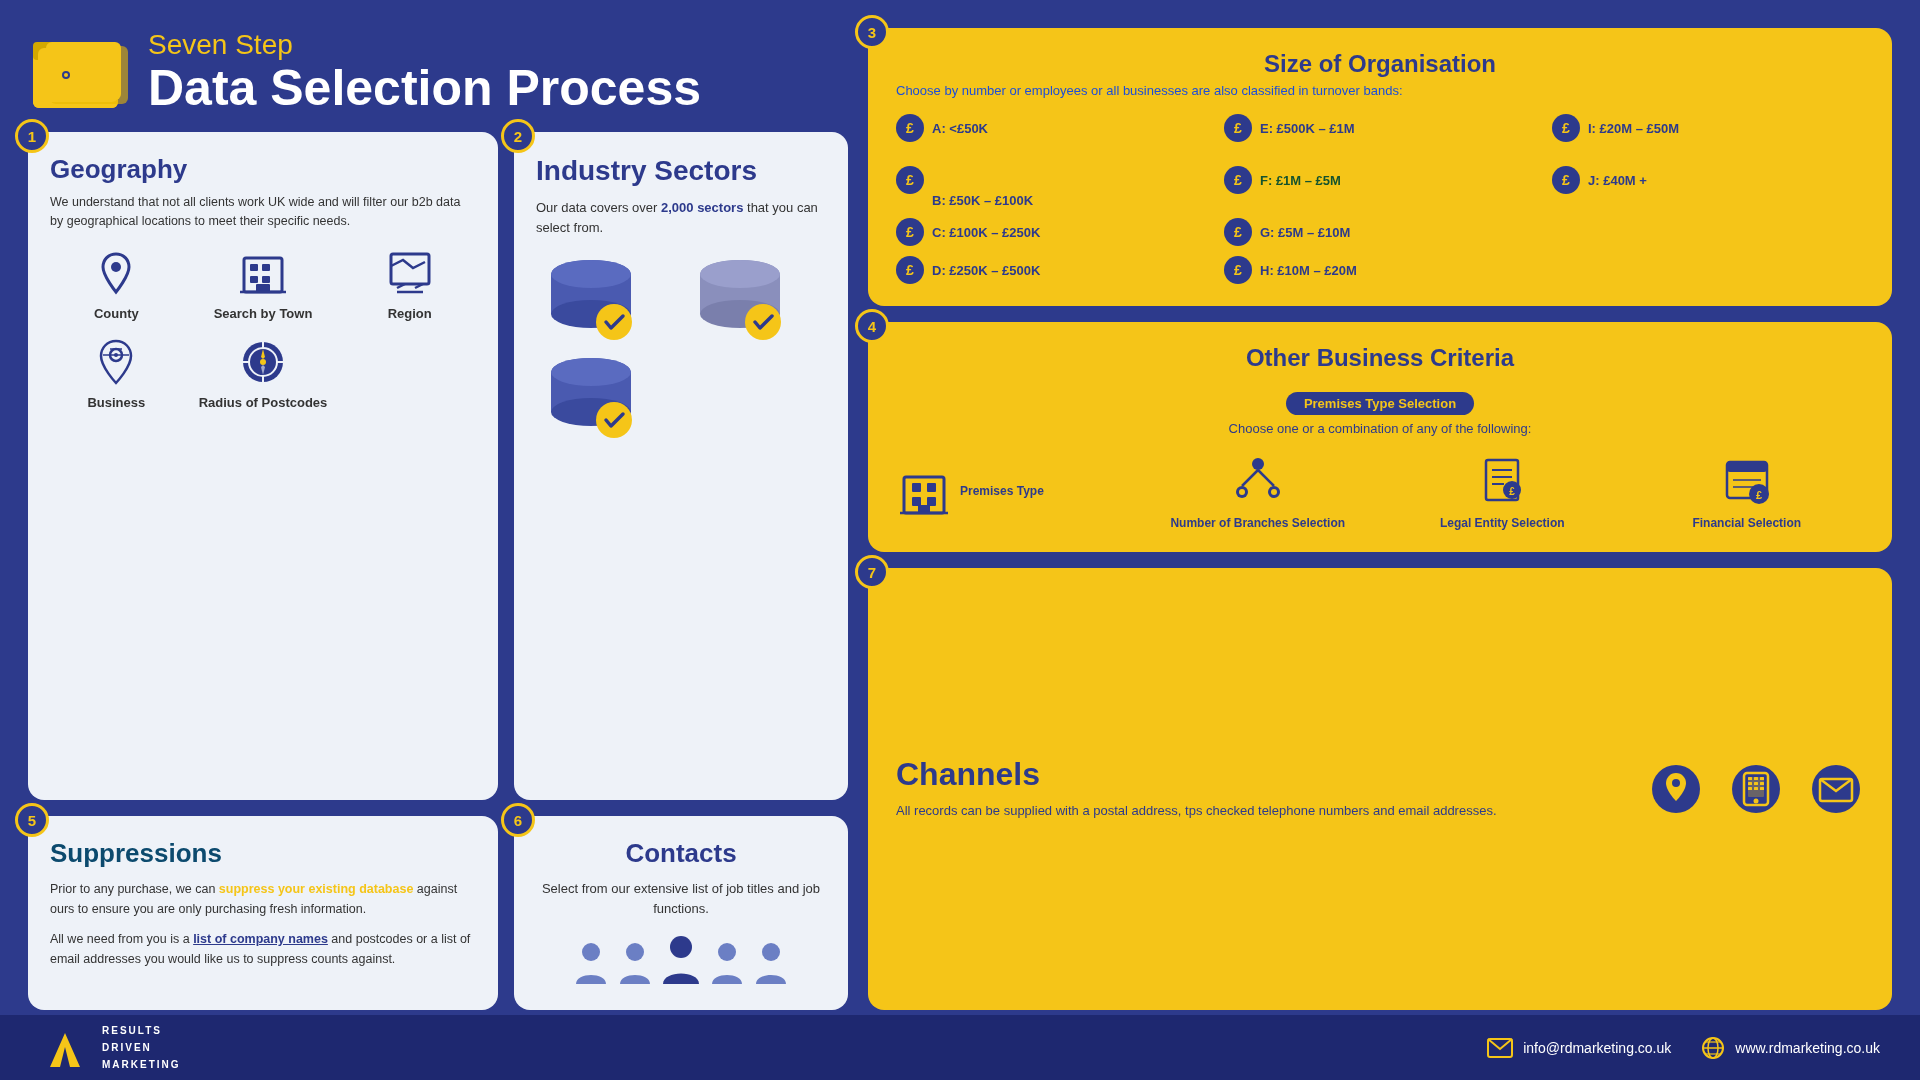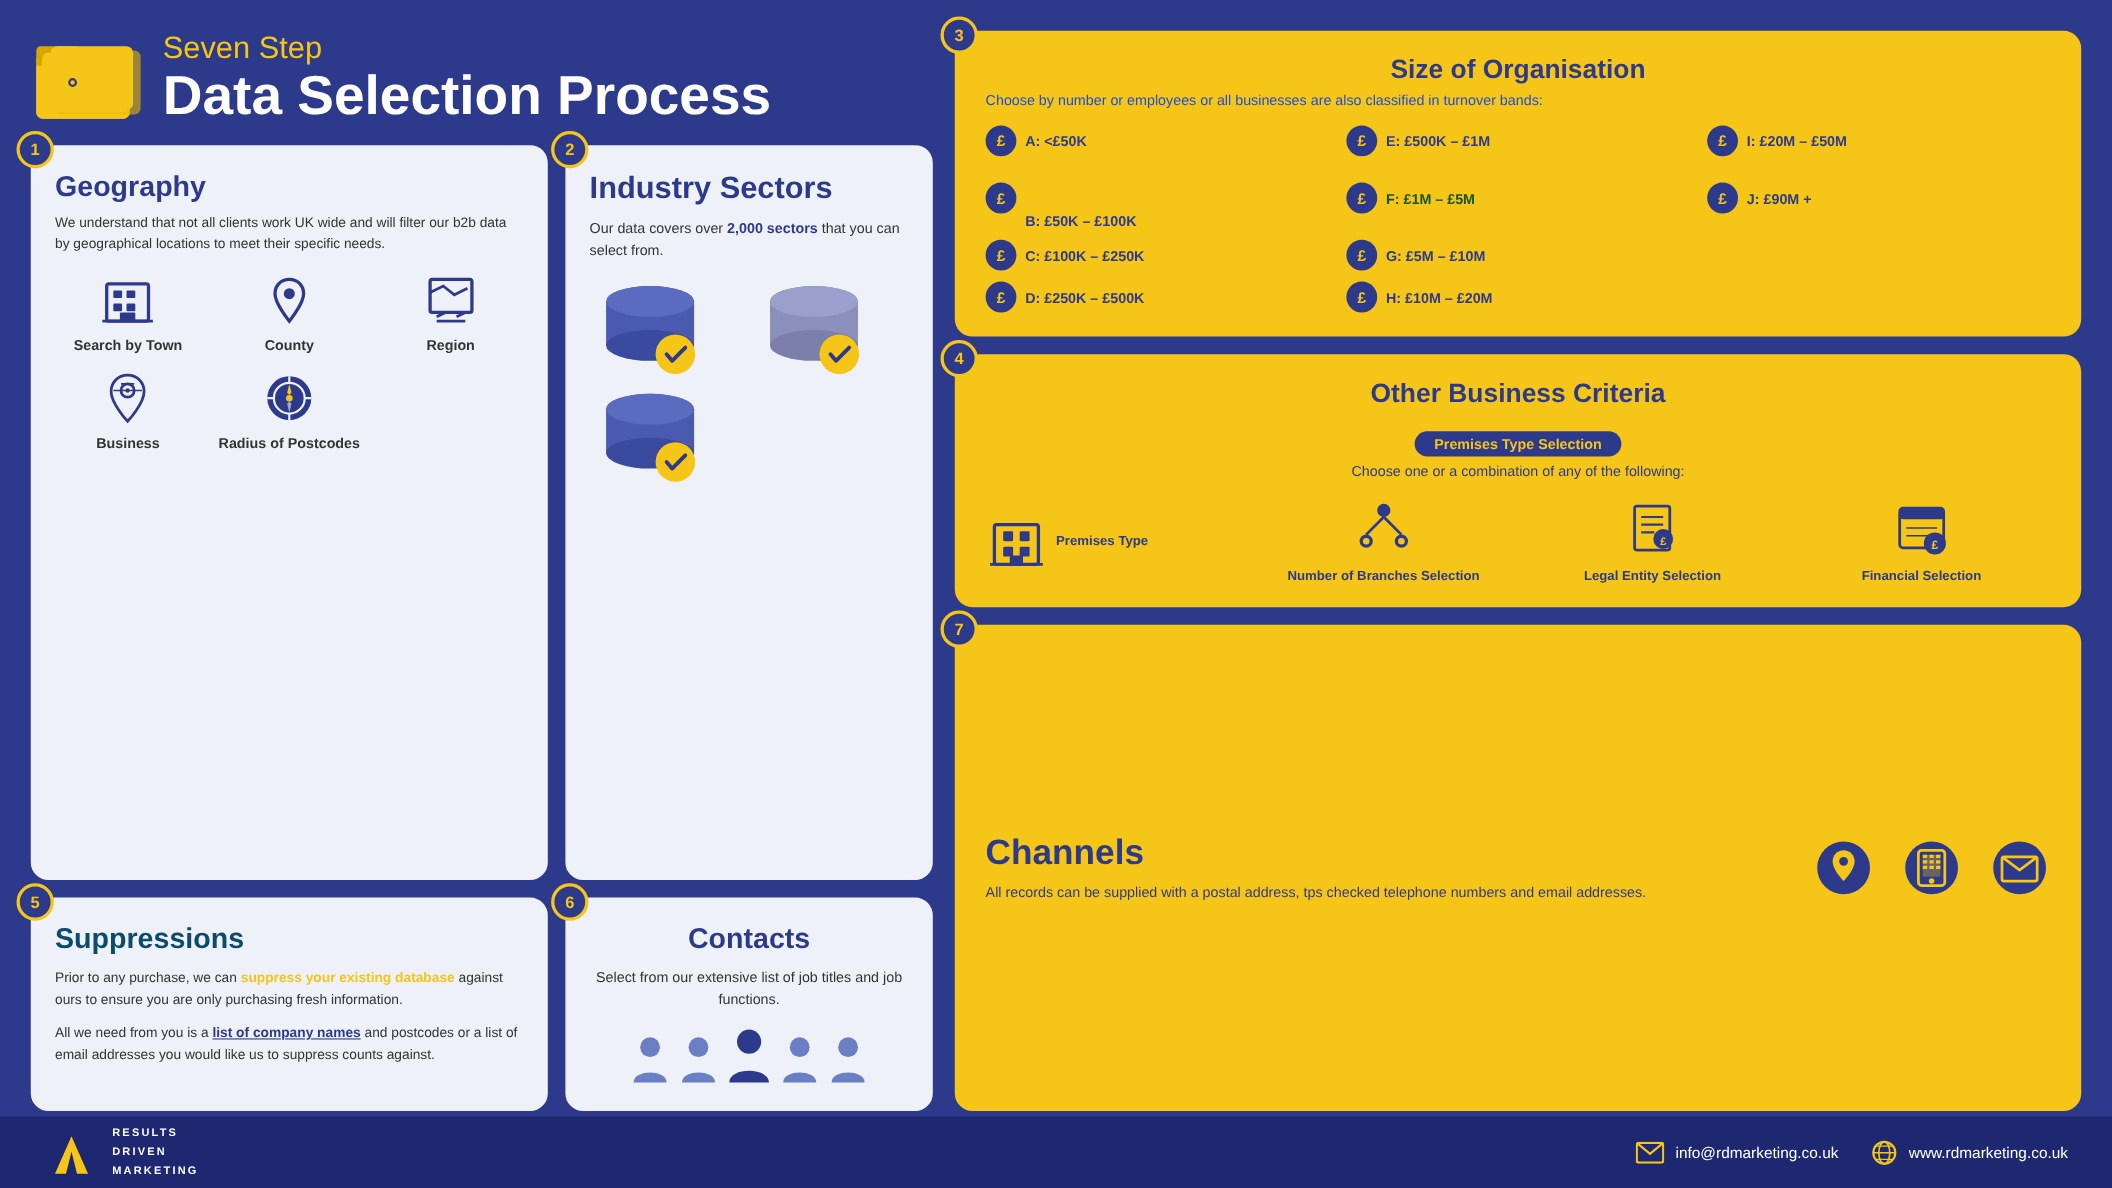--- a/index.html
+++ b/index.html
@@ -16,21 +16,21 @@
       font-family: Arial, sans-serif;
     }
   </style>
 </head>
 <body>
 
 <div style="width:1920px;height:1080px;background:#2d3a8c;padding:28px 28px 70px 28px;display:grid;grid-template-columns:820px 1fr;gap:20px;position:relative;">
 
   <div style="display:flex;flex-direction:column;gap:16px;">
 
-    <div style="display:flex;align-items:flex-start;gap:20px;">
+    <div style="display:flex;align-items:center;gap:20px;">
 
       <svg width="100" height="88" viewBox="0 0 100 88">
         <rect x="5" y="20" width="85" height="60" rx="6" fill="#f5c518"></rect>
         <rect x="5" y="28" width="85" height="52" rx="6" fill="#f5c518"></rect>
         <rect x="5" y="14" width="40" height="18" rx="4" fill="#d4a800"></rect>
         <rect x="16" y="34" width="6" height="8" rx="1" fill="#2d3a8c"></rect>
         <rect x="26" y="34" width="6" height="8" rx="1" fill="#2d3a8c"></rect>
         <rect x="16" y="46" width="3" height="18" rx="1" fill="#2d3a8c"></rect>
 
         <rect x="22" y="18" width="78" height="58" rx="6" fill="#e8b800" opacity="0.6"></rect>
@@ -50,37 +50,37 @@
 
       <div style="background:#eef2f8;border-radius:16px;padding:22px 22px;position:relative;">
         <div style="position:absolute;top:-13px;left:-13px;width:34px;height:34px;background:#2d3a8c;border-radius:50%;border:3px solid #f5c518;color:#f5c518;font-size:15px;font-weight:900;display:flex;align-items:center;justify-content:center;">1</div>
         <div style="color:#2d3a8c;font-size:26px;font-weight:900;margin-bottom:8px;">Geography</div>
         <div style="color:#333;font-size:12.5px;line-height:1.55;margin-bottom:14px;">We understand that not all clients work UK wide and will filter our b2b data by geographical locations to meet their specific needs.</div>
 
         <div style="display:grid;grid-template-columns:repeat(3,1fr);gap:14px;">
 
           <div style="display:flex;flex-direction:column;align-items:center;gap:6px;">
             <svg width="54" height="54" viewBox="0 0 54 54">
+              <path d="M27 8 C19 8 14 14 14 21 C14 30 27 46 27 46 C27 46 40 30 40 21 C40 14 35 8 27 8Z" fill="none" stroke="#2d3a8c" stroke-width="3"></path>
+              <circle cx="27" cy="21" r="5" fill="#2d3a8c"></circle>
+            </svg>
+            <span style="color:#333;font-size:13px;font-weight:600;text-align:center;">County</span>
+          </div>
+
+          <div style="display:flex;flex-direction:column;align-items:center;gap:6px;">
+            <svg width="54" height="54" viewBox="0 0 54 54">
               <rect x="8" y="12" width="38" height="34" rx="2" fill="none" stroke="#2d3a8c" stroke-width="3"></rect>
               <rect x="14" y="18" width="8" height="7" rx="1" fill="#2d3a8c"></rect>
               <rect x="26" y="18" width="8" height="7" rx="1" fill="#2d3a8c"></rect>
               <rect x="14" y="30" width="8" height="7" rx="1" fill="#2d3a8c"></rect>
               <rect x="26" y="30" width="8" height="7" rx="1" fill="#2d3a8c"></rect>
               <rect x="20" y="38" width="14" height="8" rx="1" fill="#2d3a8c"></rect>
               <line x1="4" y1="46" x2="50" y2="46" stroke="#2d3a8c" stroke-width="2.5"></line>
             </svg>
             <span style="color:#333;font-size:13px;font-weight:600;text-align:center;">Search by Town</span>
-          </div>
-
-          <div style="display:flex;flex-direction:column;align-items:center;gap:6px;">
-            <svg width="54" height="54" viewBox="0 0 54 54">
-              <path d="M27 8 C19 8 14 14 14 21 C14 30 27 46 27 46 C27 46 40 30 40 21 C40 14 35 8 27 8Z" fill="none" stroke="#2d3a8c" stroke-width="3"></path>
-              <circle cx="27" cy="21" r="5" fill="#2d3a8c"></circle>
-            </svg>
-            <span style="color:#333;font-size:13px;font-weight:600;text-align:center;">County</span>
           </div>
 
           <div style="display:flex;flex-direction:column;align-items:center;gap:6px;">
             <svg width="54" height="54" viewBox="0 0 54 54">
               <rect x="8" y="8" width="38" height="30" rx="2" fill="none" stroke="#2d3a8c" stroke-width="3"></rect>
               <path d="M8 20 L20 14 L30 22 L42 16" fill="none" stroke="#2d3a8c" stroke-width="2.5"></path>
               <line x1="14" y1="42" x2="22" y2="38" stroke="#2d3a8c" stroke-width="2.5"></line>
               <line x1="32" y1="42" x2="40" y2="38" stroke="#2d3a8c" stroke-width="2.5"></line>
               <line x1="14" y1="46" x2="40" y2="46" stroke="#2d3a8c" stroke-width="2.5"></line>
             </svg>
@@ -223,21 +223,21 @@
         <div style="display:flex;align-items:center;gap:8px;">
           <div style="width:28px;height:28px;background:#2d3a8c;border-radius:50%;display:flex;align-items:center;justify-content:center;color:#f5c518;font-size:14px;font-weight:900;flex-shrink:0;">£</div>
           <span style="color:#2d3a8c;font-size:13px;font-weight:700;margin-top:41px;">B: £50K – £100K</span>
         </div>
         <div style="display:flex;align-items:center;gap:8px;">
           <div style="width:28px;height:28px;background:#2d3a8c;border-radius:50%;display:flex;align-items:center;justify-content:center;color:#f5c518;font-size:14px;font-weight:900;flex-shrink:0;">£</div>
           <span style="color:#14532d;font-size:13px;font-weight:700;">F: £1M – £5M</span>
         </div>
         <div style="display:flex;align-items:center;gap:8px;">
           <div style="width:28px;height:28px;background:#2d3a8c;border-radius:50%;display:flex;align-items:center;justify-content:center;color:#f5c518;font-size:14px;font-weight:900;flex-shrink:0;">£</div>
-          <span style="color:#2d3a8c;font-size:13px;font-weight:700;">J: £90M +</span>
+          <span style="color:#2d3a8c;font-size:13px;font-weight:700;">J: £40M +</span>
         </div>
 
         <div style="display:flex;align-items:center;gap:8px;">
           <div style="width:28px;height:28px;background:#2d3a8c;border-radius:50%;display:flex;align-items:center;justify-content:center;color:#f5c518;font-size:14px;font-weight:900;flex-shrink:0;">£</div>
           <span style="color:#2d3a8c;font-size:13px;font-weight:700;">C: £100K – £250K</span>
         </div>
         <div style="display:flex;align-items:center;gap:8px;">
           <div style="width:28px;height:28px;background:#2d3a8c;border-radius:50%;display:flex;align-items:center;justify-content:center;color:#f5c518;font-size:14px;font-weight:900;flex-shrink:0;">£</div>
           <span style="color:#2d3a8c;font-size:13px;font-weight:700;">G: £5M – £10M</span>
         </div>

